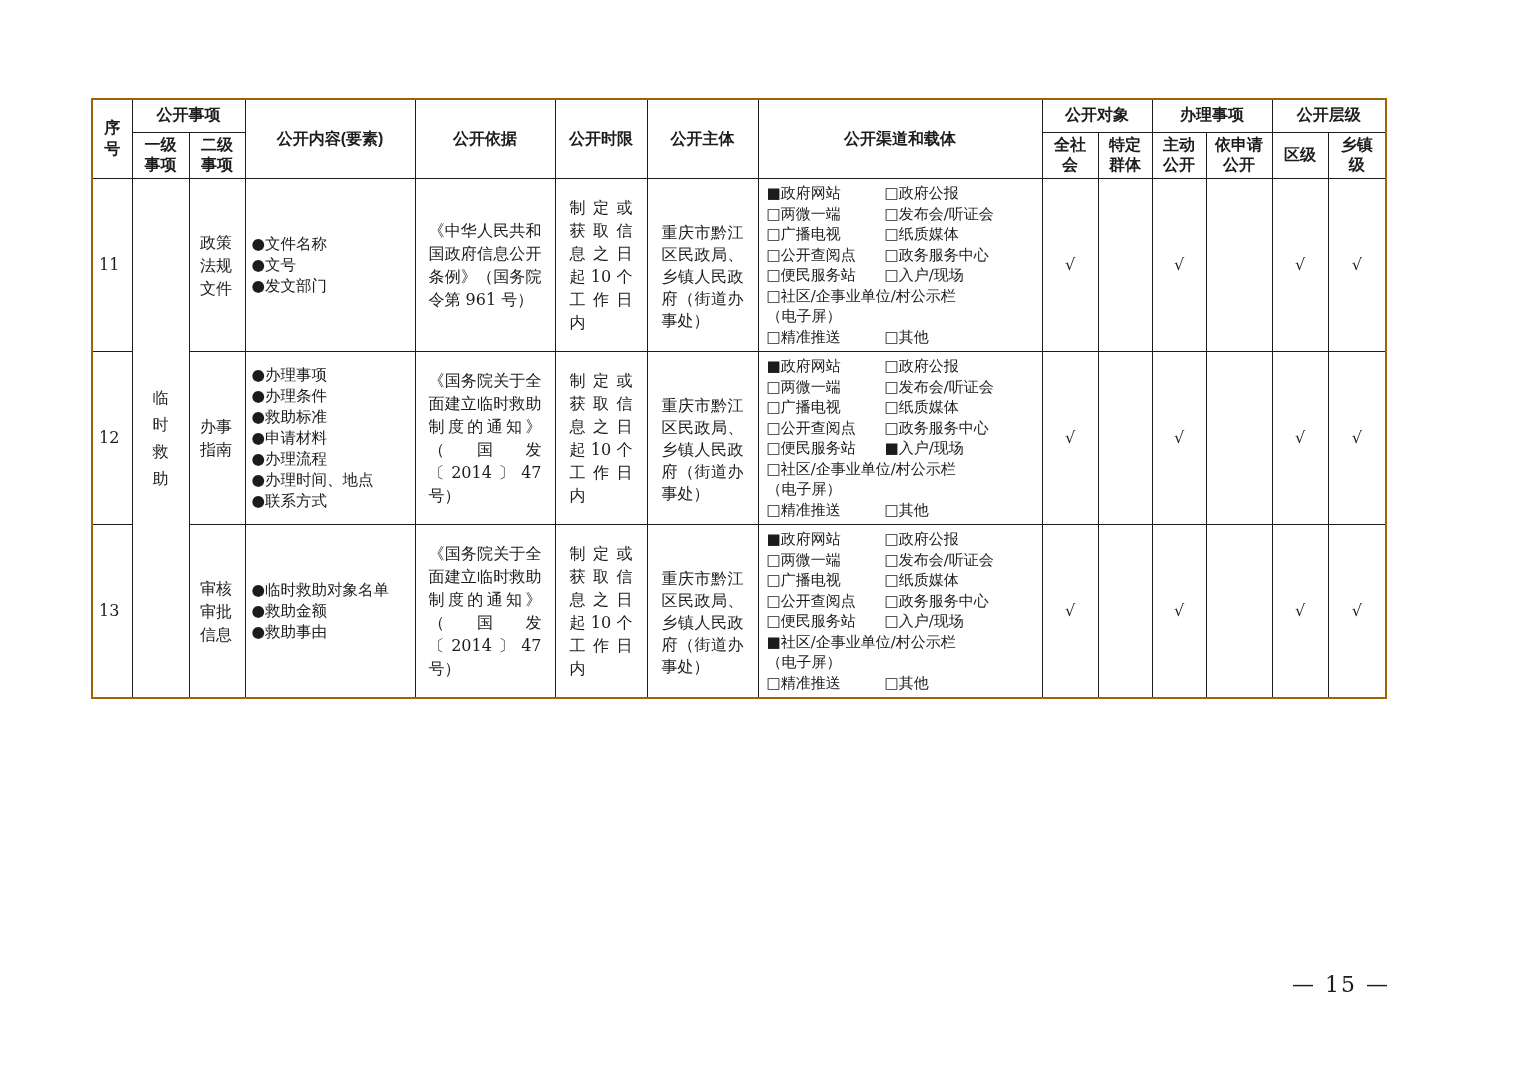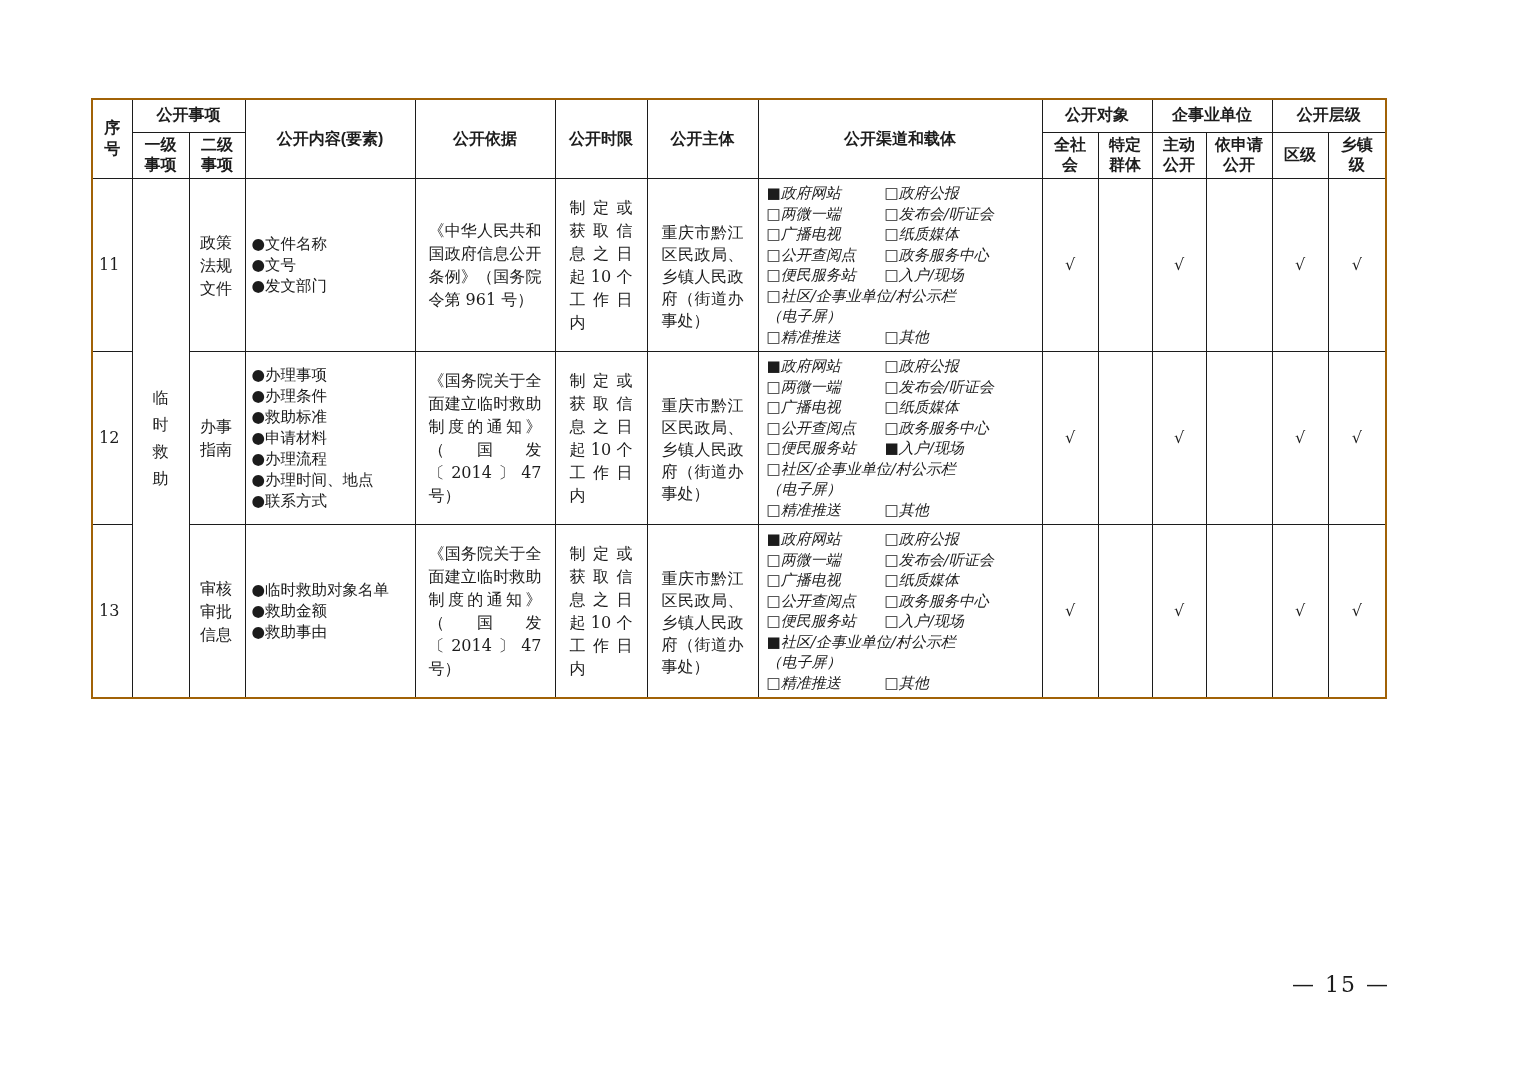--- a/index.html
+++ b/index.html
@@ -35,21 +35,21 @@
   .lvl2-txt{width:34px;margin:0 auto;word-break:break-all;line-height:23px;text-align:left;font-size:16px;}
   .content-list{padding-right:2px;}
   .content-list div{font-size:15.5px;line-height:21px;white-space:nowrap;}
   .just{text-align:justify;text-justify:inter-ideograph;}
   .basis-txt{font-size:16px;line-height:23px;padding:0 7px;}
   .time-txt{font-size:16px;line-height:23px;padding:0 8px;}
   .subj-txt{font-size:16px;line-height:22px;padding:0 8px;margin-top:24px;}
   .channels-cell{padding:4px 4px 4px 8px;vertical-align:middle;}
   .chgrid{
     display:grid;grid-template-columns:118px 1fr;column-gap:0;
-    font-size:15px;line-height:20.5px;font-style:italic;
+    font-size:15px;line-height:20.5px;
   }
   .chgrid span{white-space:nowrap;}
   .span2{grid-column:1 / span 2;}
   .mark{text-align:center;font-size:16px;}
   .pageno{
     position:absolute;left:1292px;top:972px;font-size:22px;
     letter-spacing:2px;color:#1c1c1c;white-space:nowrap;
     font-family:"DejaVu Serif","Liberation Serif",serif;
   }
 </style>
@@ -77,21 +77,21 @@
     <tbody>
       <tr class="hr1">
         <td class="hd" rowspan="2">序号</td>
         <td class="hd" colspan="2">公开事项</td>
         <td class="hd" rowspan="2">公开内容(要素)</td>
         <td class="hd" rowspan="2">公开依据</td>
         <td class="hd" rowspan="2">公开时限</td>
         <td class="hd" rowspan="2">公开主体</td>
         <td class="hd" rowspan="2">公开渠道和载体</td>
         <td class="hd" colspan="2">公开对象</td>
-        <td class="hd" colspan="2">企事业单位</td>
+        <td class="hd" colspan="2">办理事项</td>
         <td class="hd" colspan="2">公开层级</td>
       </tr>
       <tr class="hr2">
         <td class="hd">一级事项</td>
         <td class="hd">二级事项</td>
         <td class="hd">全社会</td>
         <td class="hd">特定群体</td>
         <td class="hd">主动公开</td>
         <td class="hd">依申请公开</td>
         <td class="hd">区级</td>

